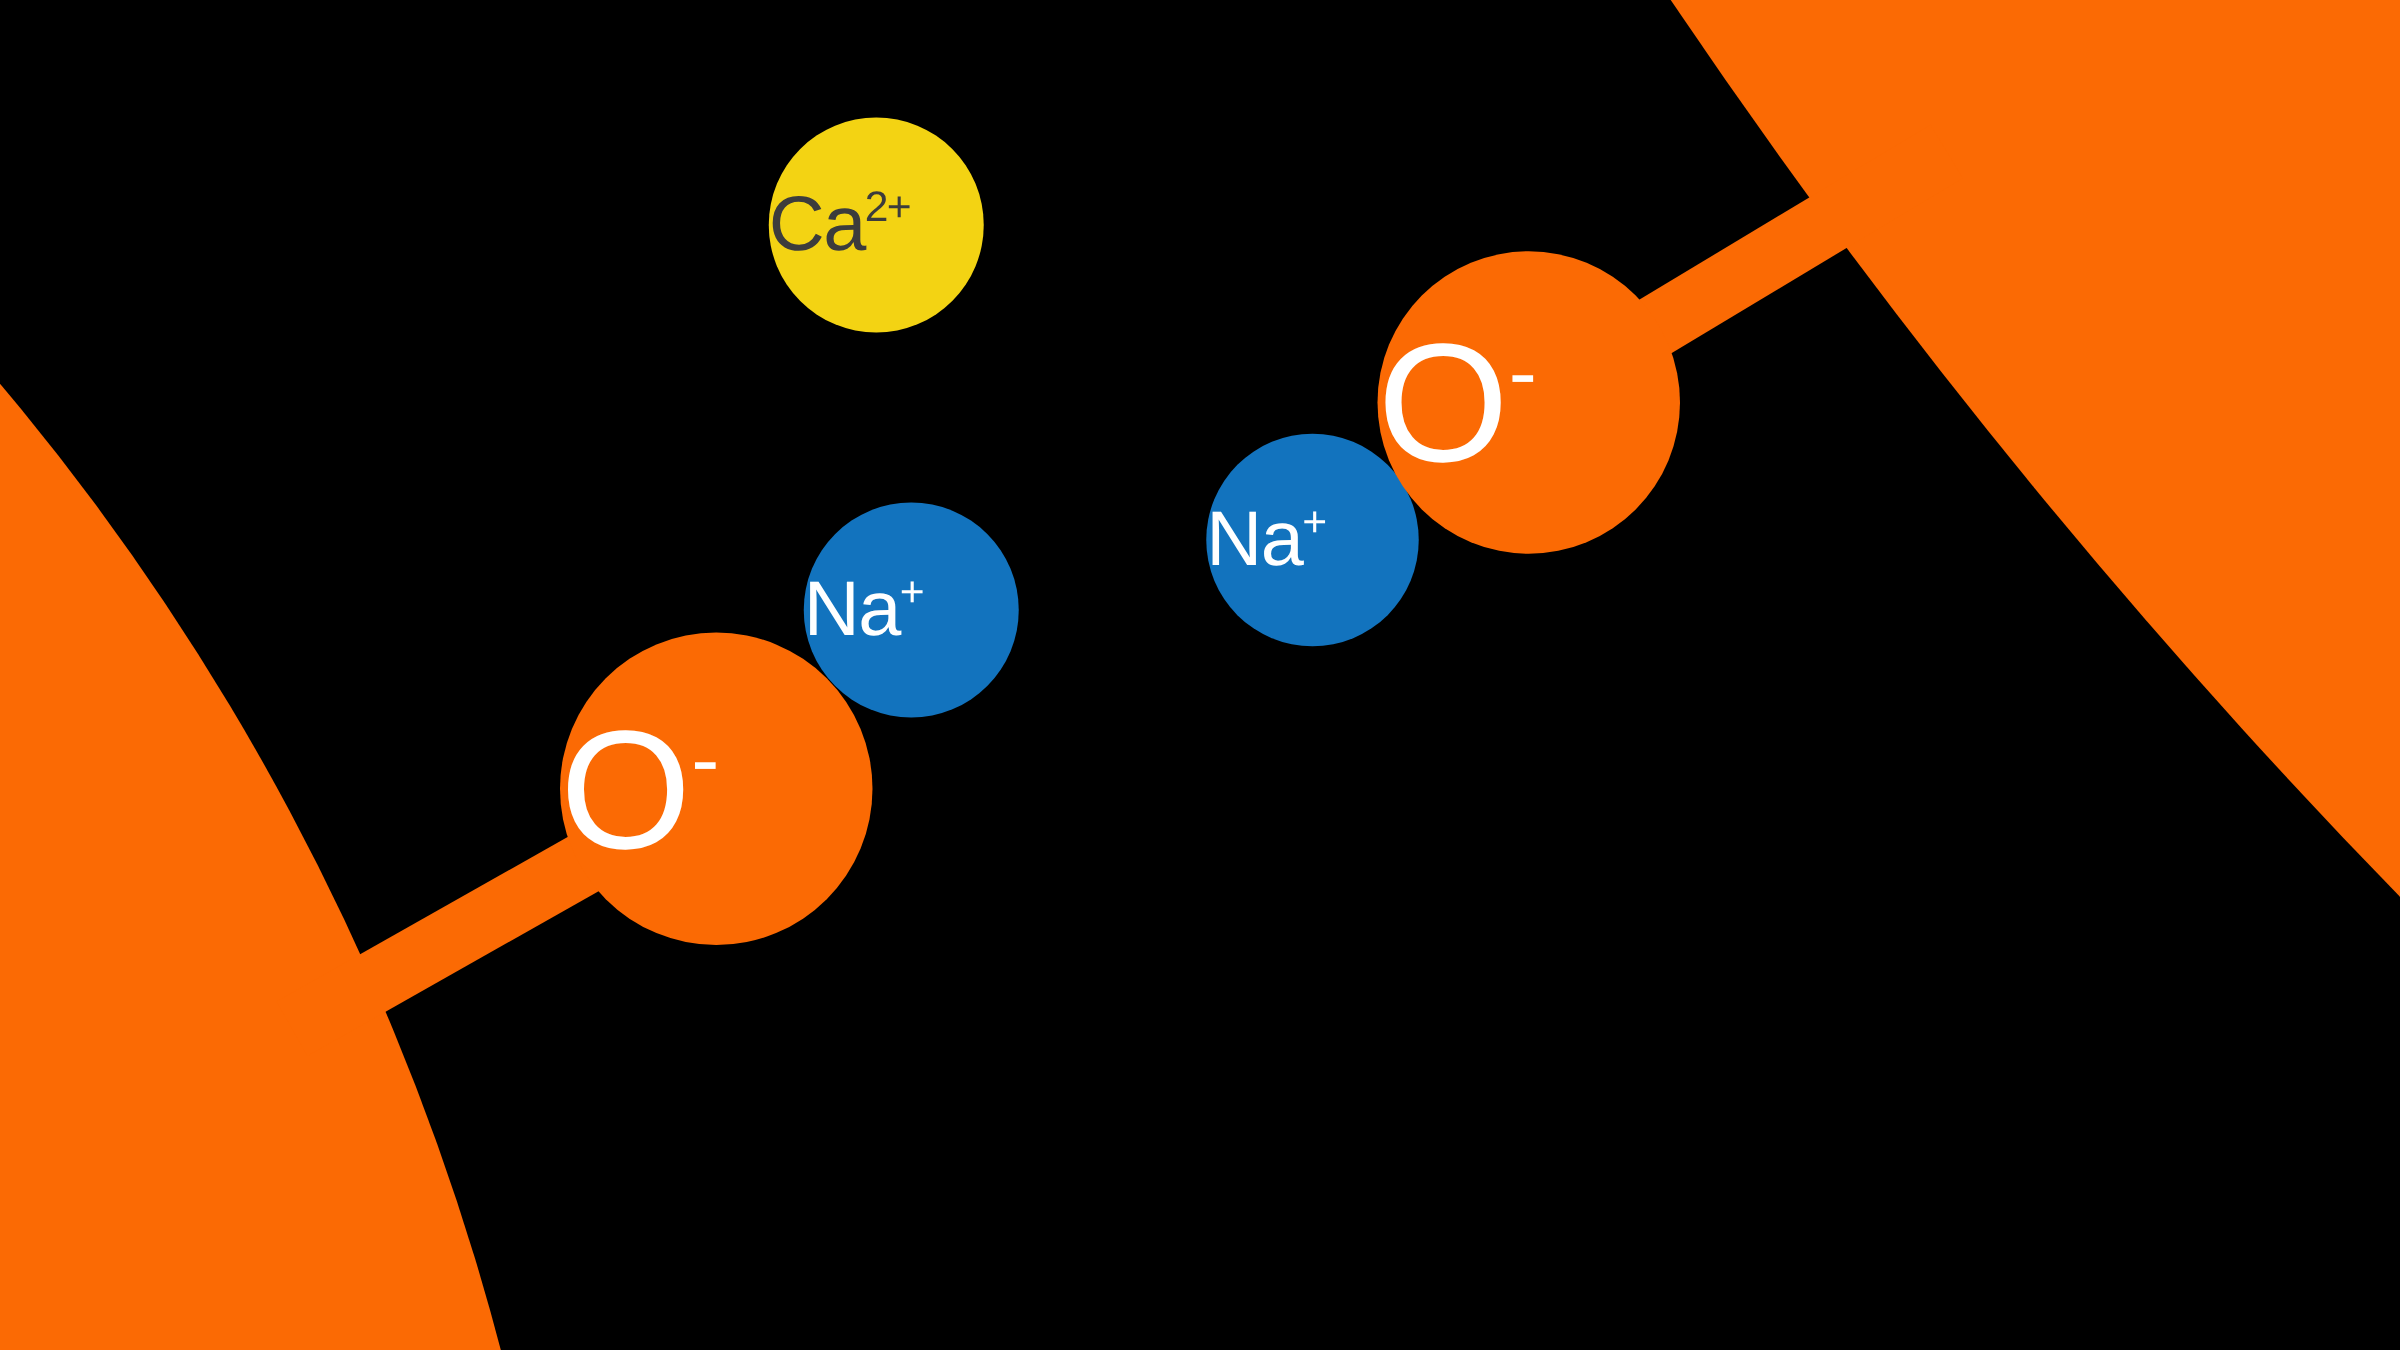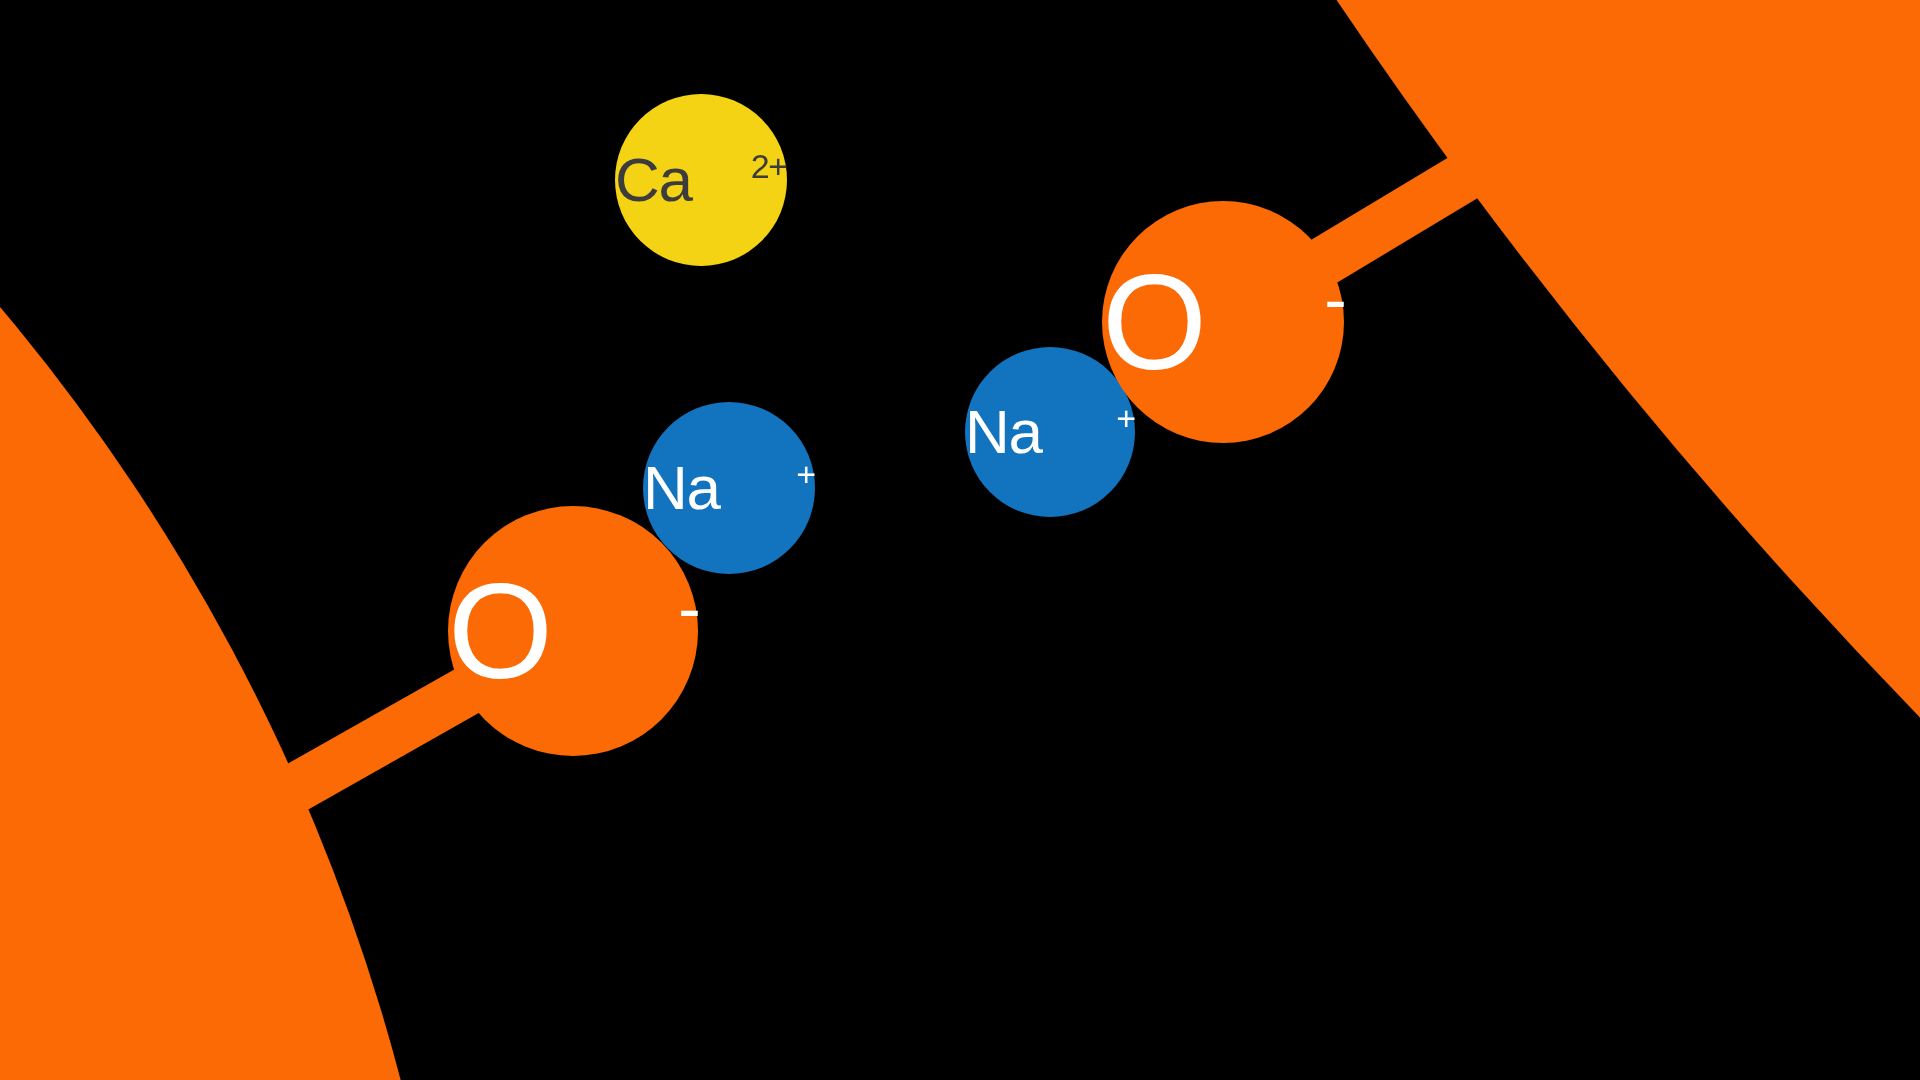--- a/index.html
+++ b/index.html
@@ -54,21 +54,21 @@
     width: 390px;
     transform: rotate(-31deg);
   }
 
   
   .ion {
     position: absolute;
     border-radius: 50%;
     display: flex;
     align-items: center;
-    justify-content: space-between;
+    justify-content: flex-start;
     letter-spacing: -0.02em;
     line-height: 1;
     user-select: none;
   }
   .ion .chg {
     line-height: 1;
     position: relative;
   }
 
   .ion-ca {

